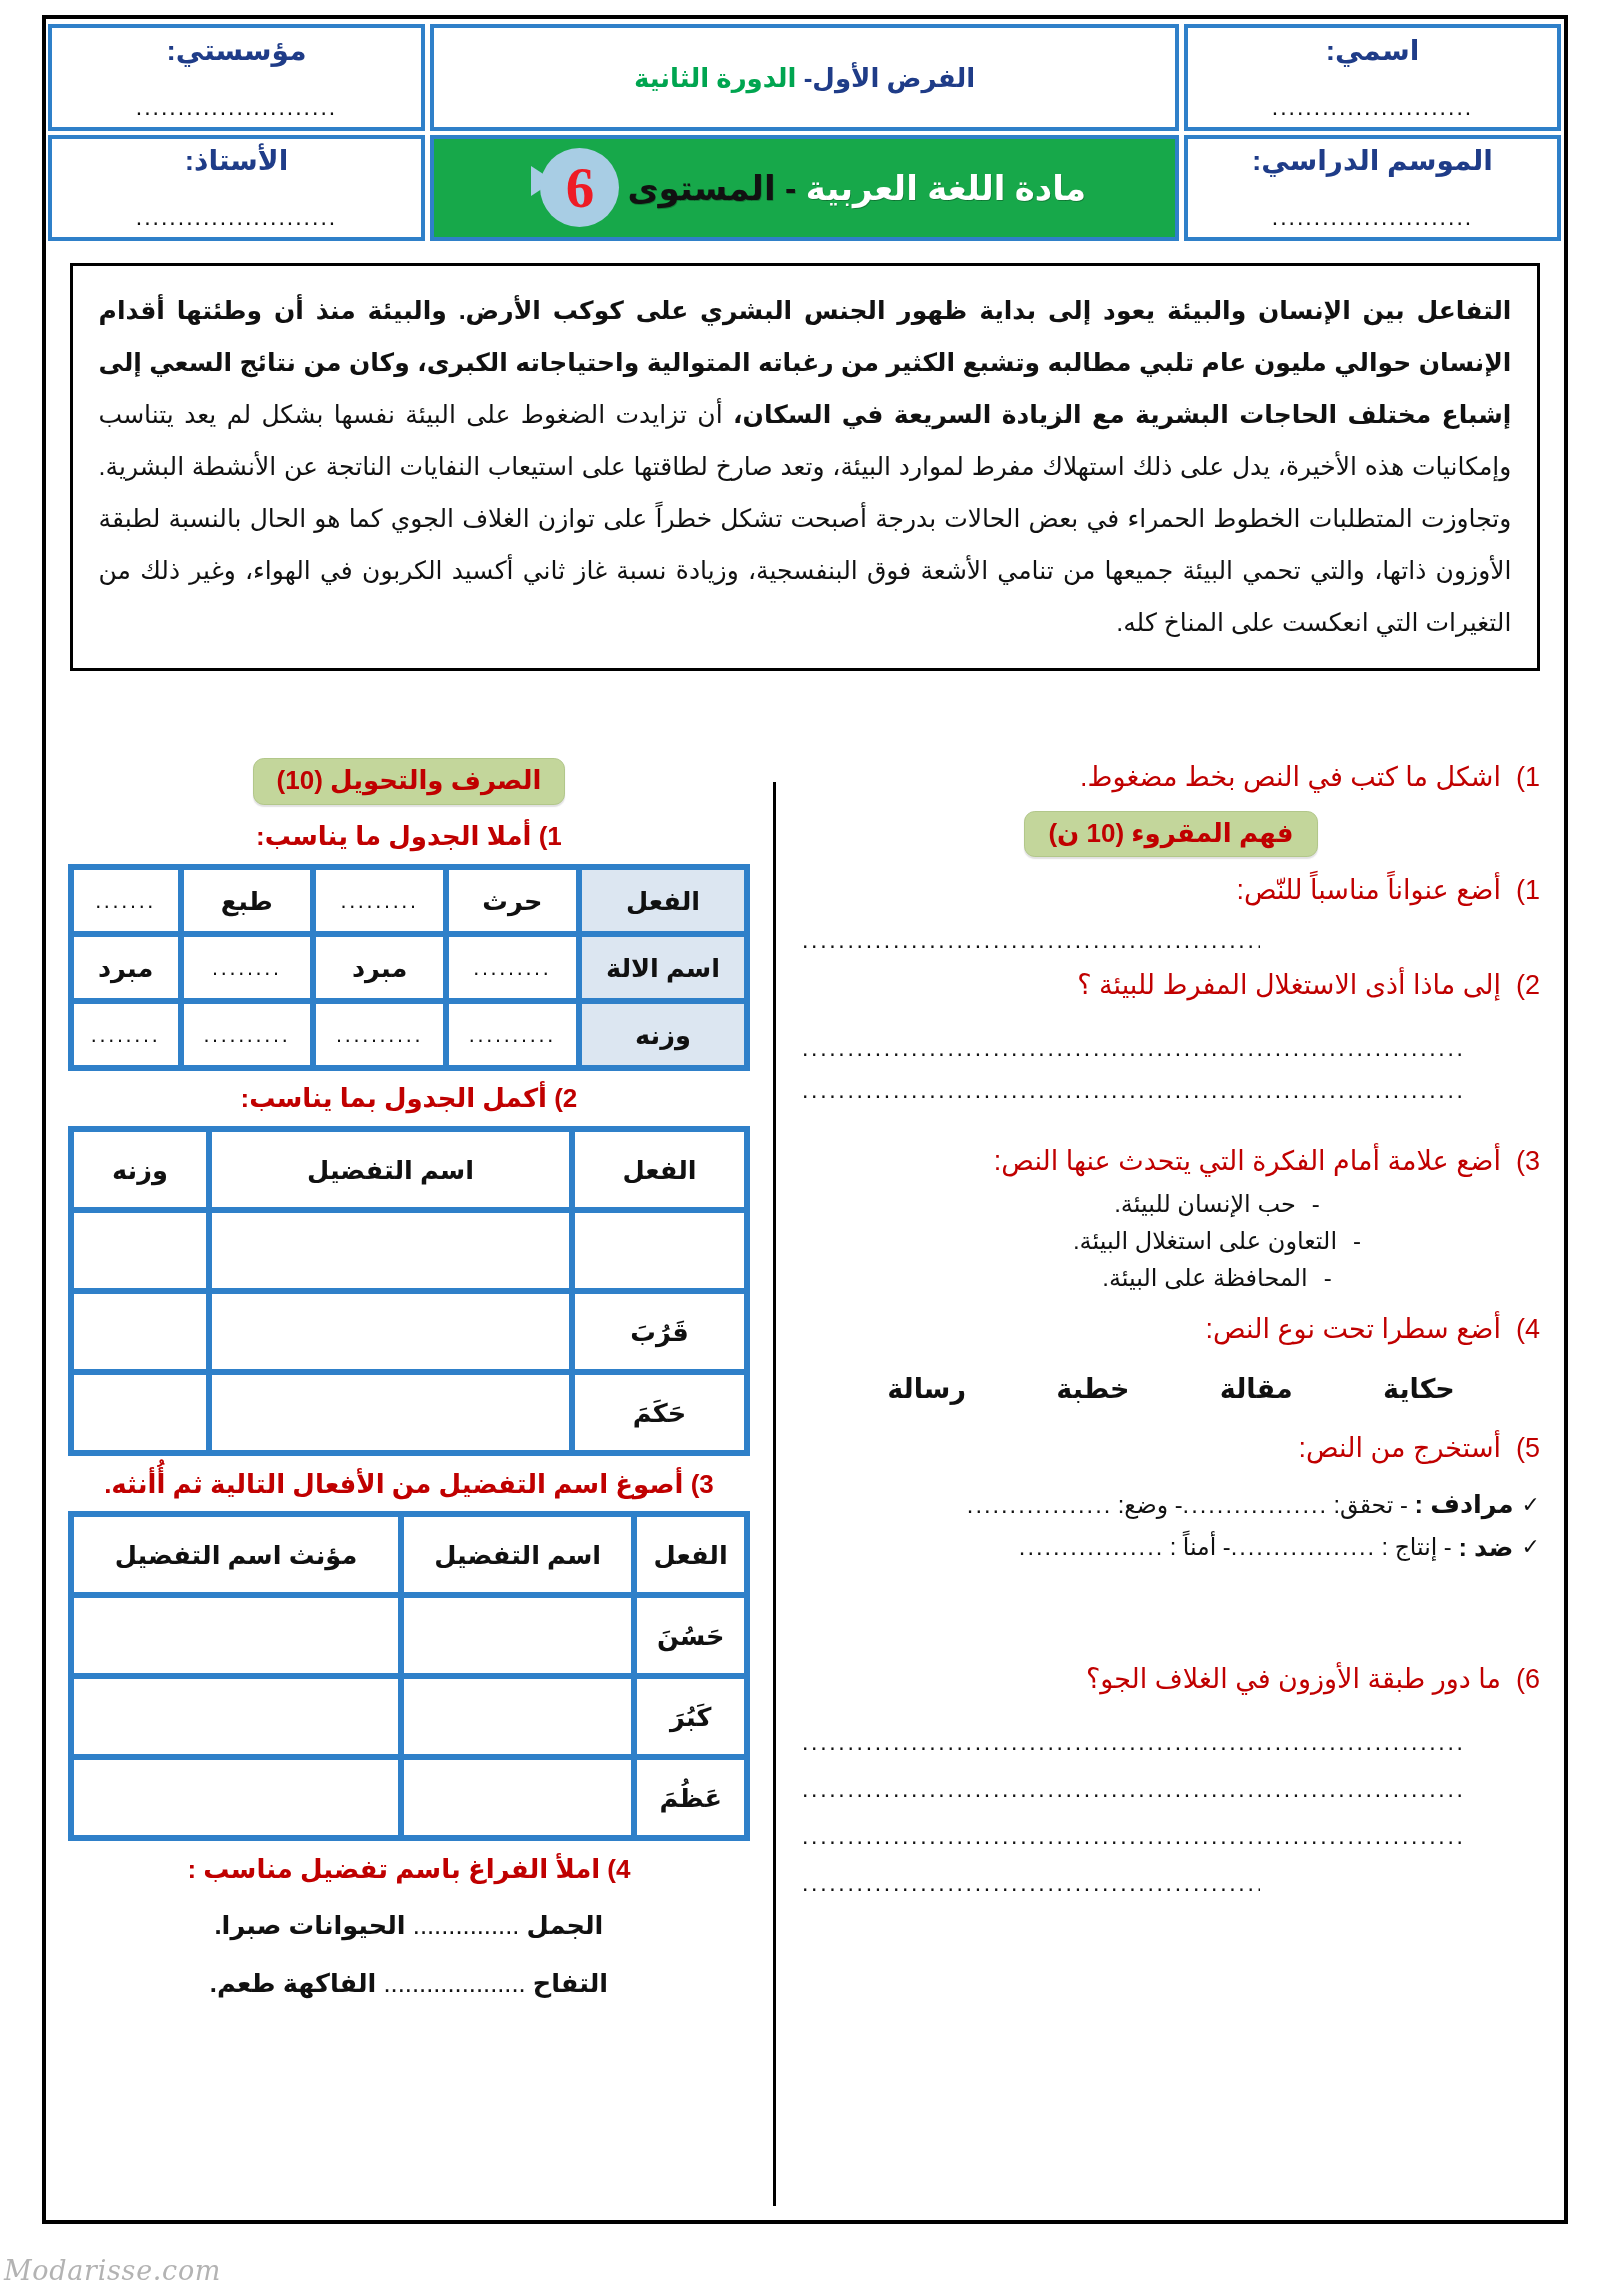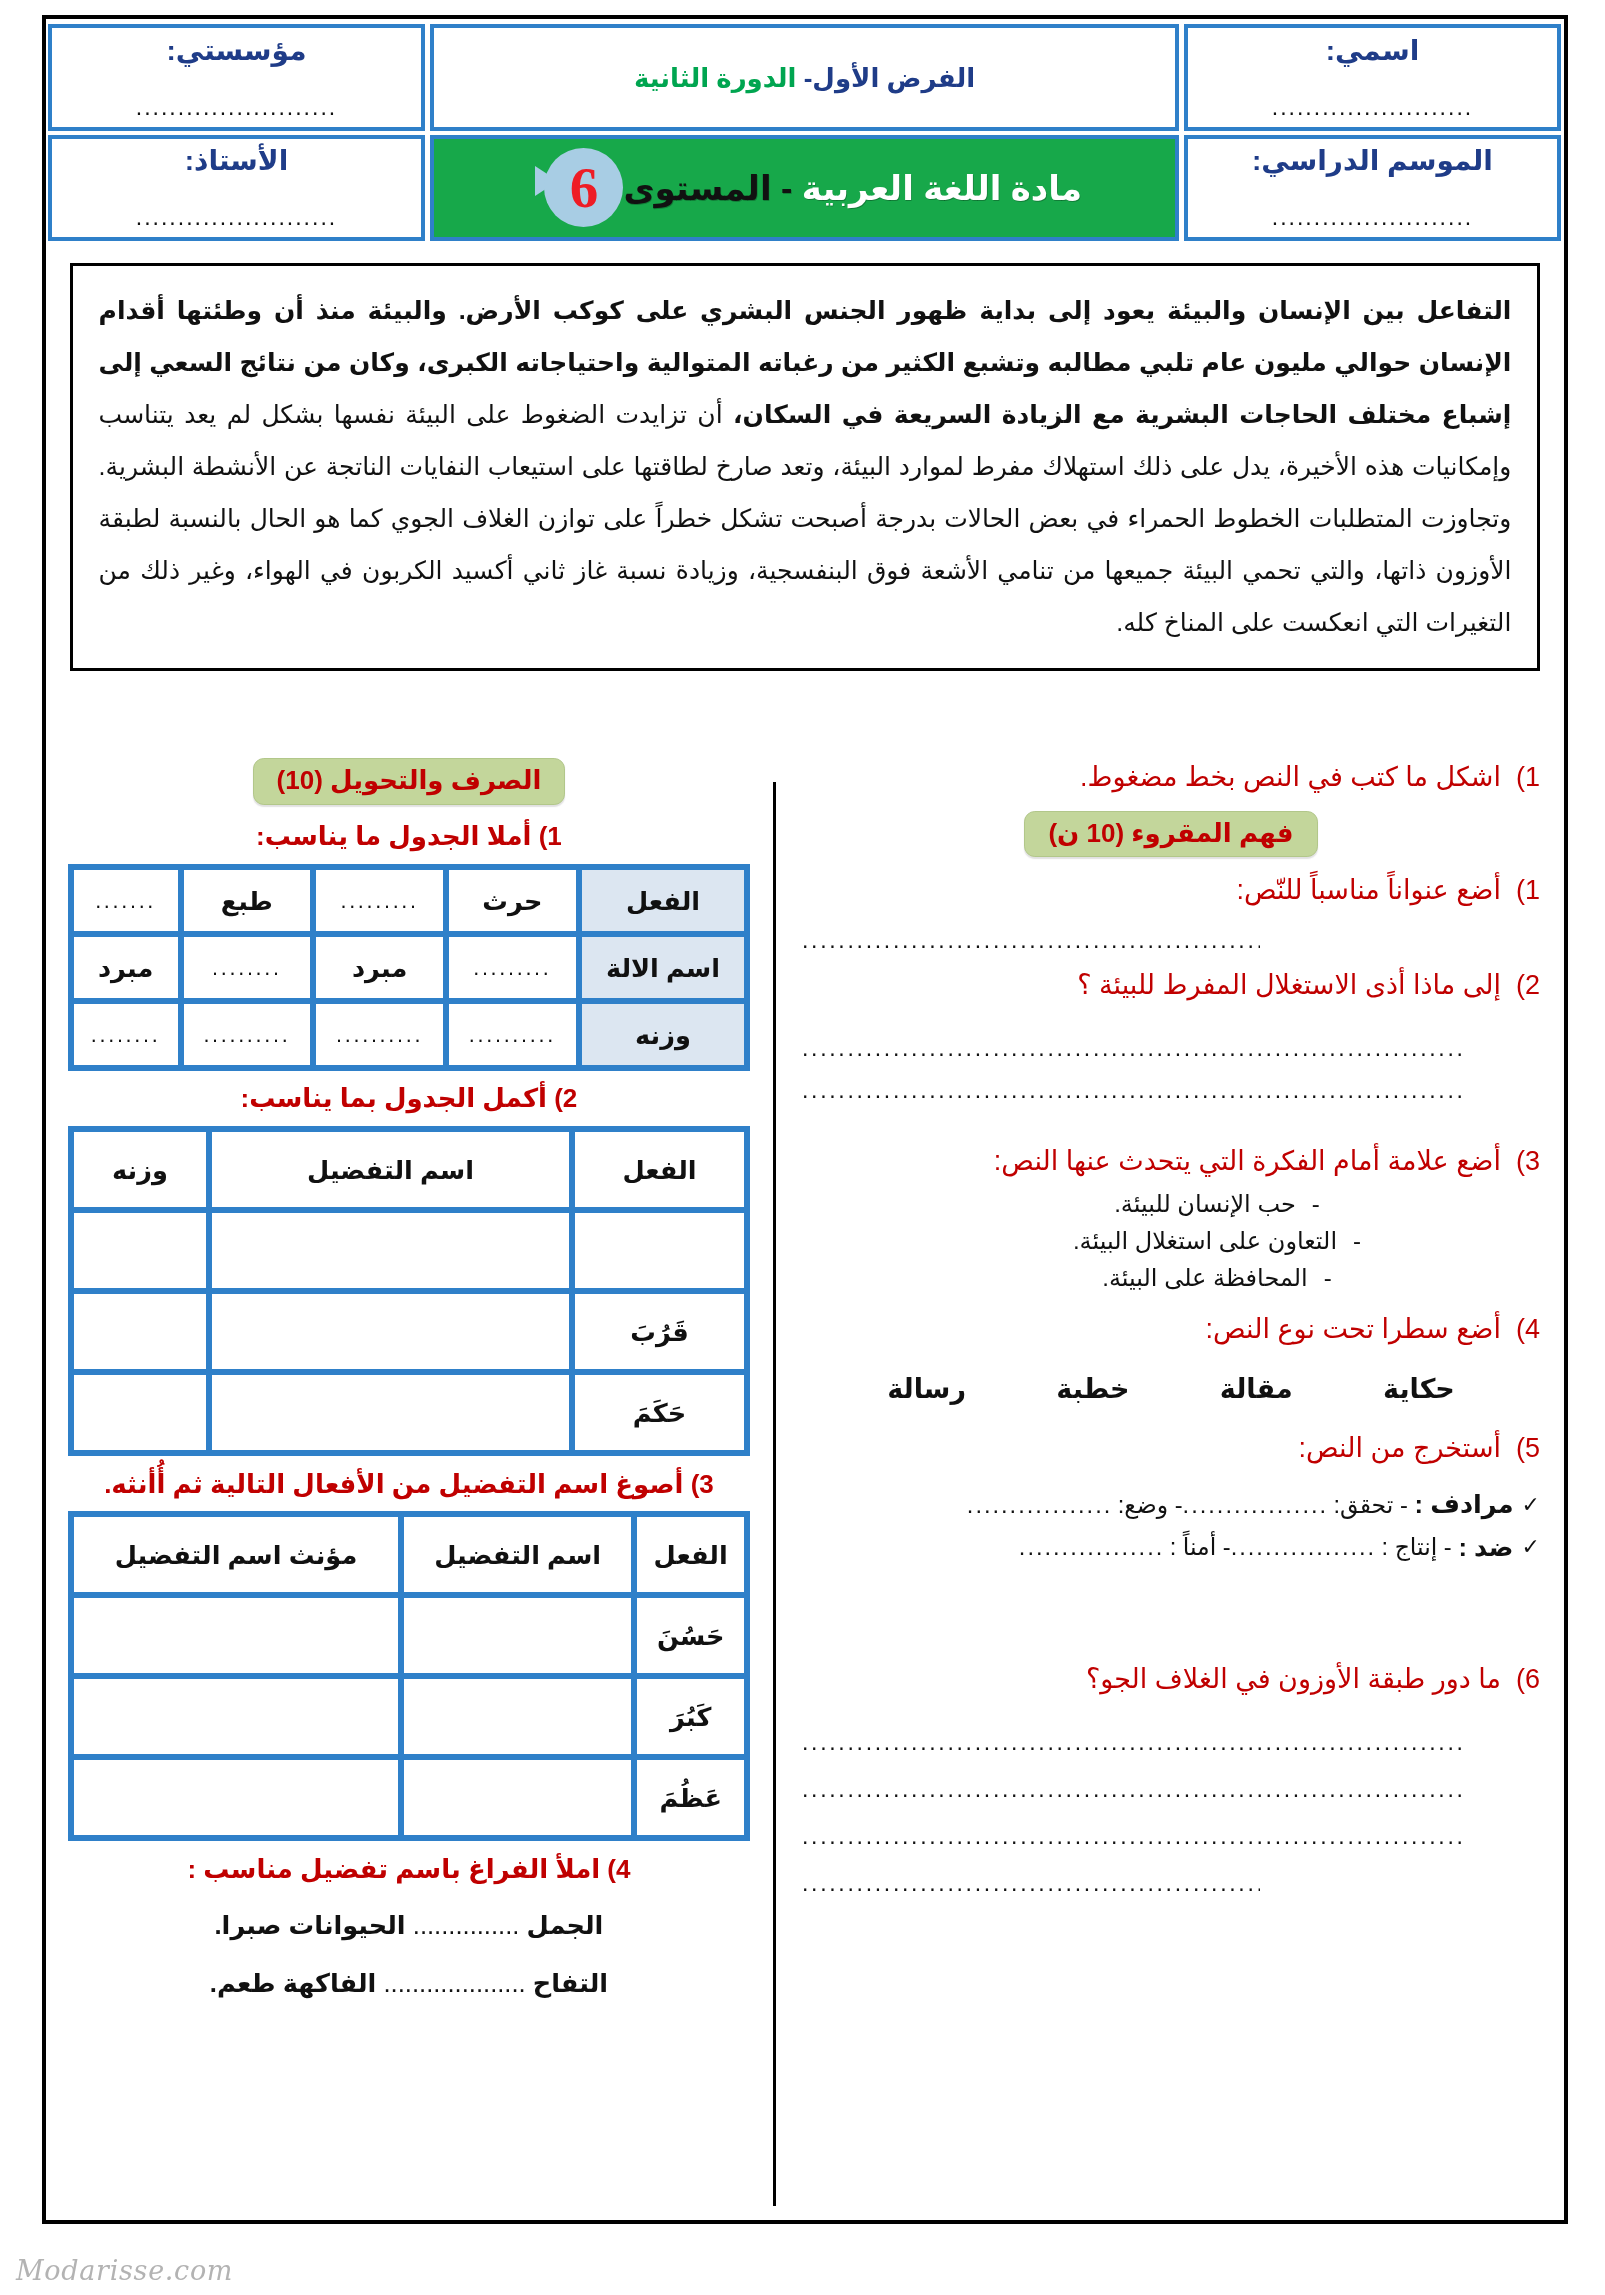--- a/index.html
+++ b/index.html
@@ -81,20 +81,21 @@
     align-items: center;
     justify-content: center;
     flex-direction: row;
   }
   .subject-text {
     color: #ffffff;
     font-weight: bold;
     font-size: 34px;
     white-space: nowrap;
     text-shadow: 0.7px 0.7px 0 rgba(0,0,0,.25);
+    padding-left: 8px;
   }
   .subject-text .dark { color:#111; }
   .level-badge {
     position: relative;
     width: 79px; height: 79px;
     margin-left: 17.5px;
     flex: 0 0 auto;
     display:flex; align-items:center; justify-content:center;
   }
   .level-badge .bubble {
@@ -253,21 +254,21 @@
   .sp20 { height: 13.5px; }
   .sp28 { height: 19px; }
   .sp36 { height: 24px; }
   .sp48 { height: 32px; }
   .sp60 { height: 40px; }
   .sp80 { height: 54px; }
 
   
   .watermark {
     position: absolute;
-    left: 16px; bottom: 9.4px;
+    left: 4px; bottom: 9.4px;
     color: #b3b3b3;
     font-family: "DejaVu Serif", serif;
     font-style: italic;
     font-size: 27px;
     letter-spacing: 0.7px;
   }
 </style>
 </head>
 <body>
 

